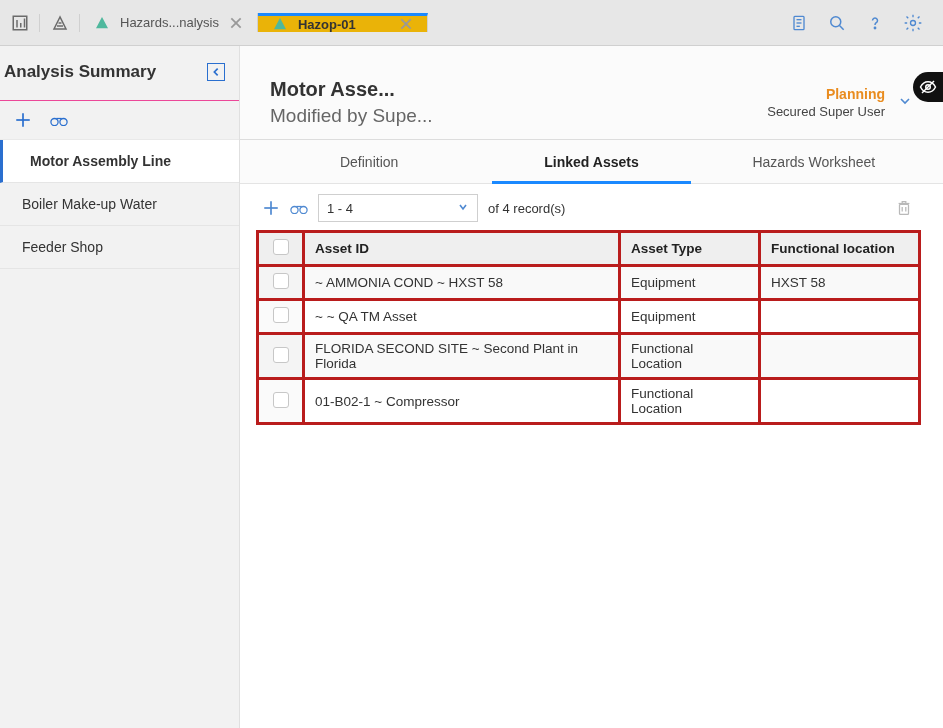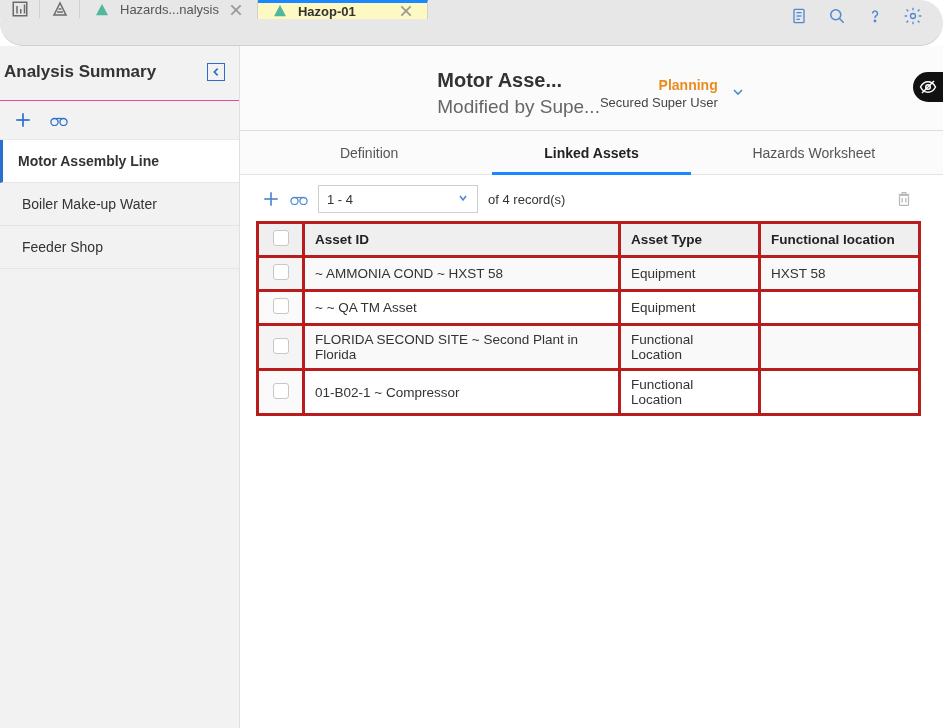--- a/index.html
+++ b/index.html
@@ -12,22 +12,21 @@
     height: 728px;
     overflow: hidden;
     position: relative;
   }
   
   .topbar {
     display: flex;
     height: 46px;
     background: #e7e7e7;
     border-bottom: 1px solid #d0d0d0;
-    align-items: flex-start;
-    border-radius: 23px;
+    align-items: center;
   }
   .topbar-left {
     display: flex;
   }
   .topbar-icon {
     width: 40px;
     display: flex;
     align-items: center;
     justify-content: center;
     border-right: 1px solid #d0d0d0;
@@ -45,21 +44,21 @@
     align-items: center;
     padding: 0 14px;
     gap: 10px;
     border-right: 1px solid #d0d0d0;
     color: #555;
     cursor: pointer;
     position: relative;
     min-width: 170px;
   }
   .tab.active {
-    background: #fef9c3;
+    background: #eab308;
     color: #333;
     font-weight: 600;
     border-top: 3px solid #1a89ff;
   }
   .tab .tab-title { flex: 1; white-space: nowrap; overflow: hidden; text-overflow: ellipsis; }
   .tab .tab-close {
     width: 14px; height: 14px;
     display: flex; align-items: center; justify-content: center;
     color: #888;
   }
@@ -128,34 +127,34 @@
     padding: 13px 18px 13px 22px;
     border-bottom: 1px solid #e5e5e5;
     cursor: pointer;
     font-size: 14px;
     color: #333;
   }
   .sidebar-item.selected {
     background: #fff;
     font-weight: 700;
     border-left: 3px solid #2a6fcf;
-    padding-left: 15px;
+    padding-left: 27px;
   }
   
   .main {
     flex: 1;
     display: flex;
     flex-direction: column;
     background: #fff;
     overflow: hidden;
   }
   .main-header {
     display: flex;
-    justify-content: center;
-    padding: 23px 30px 12px 30px;
+    justify-content: space-between;
+    padding: 32px 30px 12px 30px;
     border-bottom: 1px solid #ddd;
     background: #fbfbfb;
   }
   .main-header .left h1 {
     font-size: 20px;
     font-weight: 600;
     color: #333;
     margin-bottom: 4px;
   }
   .main-header .left .sub {

